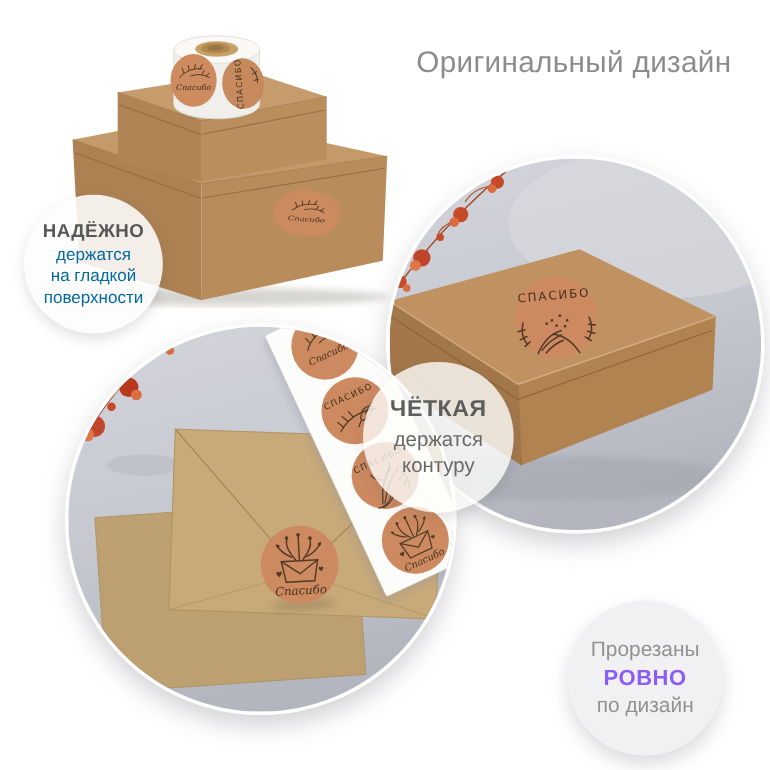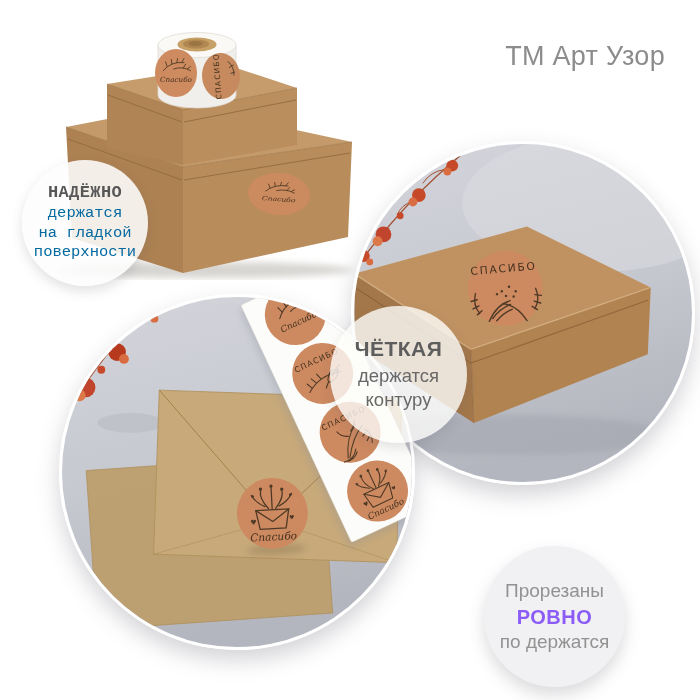--- a/index.html
+++ b/index.html
@@ -8,29 +8,29 @@
   .scene{position:absolute;}
   .photo-circle{position:absolute;border-radius:50%;overflow:hidden;box-sizing:border-box;
                 border:3px solid #ffffff;box-shadow:0 10px 22px rgba(96,98,110,.28);}
   .photo-circle svg{display:block;width:100%;height:100%;}
   #circle-right{left:351px;top:141px;width:344px;height:344px;z-index:2;}
   #circle-left{left:59px;top:294px;width:356px;height:356px;z-index:3;}
   #scene-a{left:30px;top:5px;z-index:1;}
   .badge{position:absolute;border-radius:50%;display:flex;flex-direction:column;align-items:center;
          justify-content:center;text-align:center;z-index:5;}
   .badge .t{display:block;}
-  #badge-adhesion{left:22px;top:160px;width:126px;height:126px;background:rgba(253,253,253,.88);
-                  box-shadow:0 5px 12px rgba(90,90,100,.18);font-family:Liberation Mono, monospace;}
+  #badge-adhesion{left:22px;top:177px;width:126px;height:126px;background:rgba(253,253,253,.88);
+                  box-shadow:0 5px 12px rgba(90,90,100,.18);}
   #badge-adhesion .title{font-size:17px;font-weight:bold;color:#575757;letter-spacing:.4px;margin-bottom:2px;}
   #badge-adhesion .t{font-size:15.5px;color:#0369a1;line-height:1.26;}
-  #badge-print{left:330px;top:306px;width:137px;height:137px;background:rgba(252,252,250,.8);
+  #badge-print{left:330px;top:329px;width:137px;height:137px;background:rgba(252,252,250,.8);
                box-shadow:0 5px 12px rgba(90,90,100,.15);}
   #badge-print .title{font-size:21px;font-weight:bold;color:#5d5d5d;letter-spacing:.5px;margin-bottom:3px;}
   #badge-print .t{font-size:18.5px;color:#686868;line-height:1.3;}
-  #badge-cut{left:484px;top:546px;width:141px;height:141px;background:#f1f1f3;
+  #badge-cut{left:516px;top:546px;width:141px;height:141px;background:#f1f1f3;
              box-shadow:0 8px 16px rgba(90,90,100,.22);}
   #badge-cut .t{font-size:19px;color:#929292;line-height:1.3;}
   #badge-cut .title{font-size:20px;font-weight:bold;color:#8b5cf6;letter-spacing:.5px;line-height:1.3;}
   .header{position:absolute;top:40px;right:35px;text-align:right;color:#8c8c8c;z-index:4;
           font-size:27px;line-height:1.22;letter-spacing:.3px;}
   svg text{font-family:"DejaVu Sans",sans-serif;}
   svg text.script{font-family:"DejaVu Serif",serif;font-style:italic;}
 </style>
 </head>
 <body>
@@ -251,20 +251,20 @@
 
   <div class="badge" id="badge-print">
     <span class="title">ЧЁТКАЯ</span>
     <span class="t">держатся</span>
     <span class="t">контуру</span>
   </div>
 
   <div class="badge" id="badge-cut">
     <span class="t">Прорезаны</span>
     <span class="title">РОВНО</span>
-    <span class="t">по держатся</span>
+    <span class="t">по дизайн</span>
   </div>
 
   <div class="header">
-    <div>ТМ Арт Узор</div>
+    <div>Оригинальный дизайн</div>
   </div>
 
 </div>
 
 </body></html>

